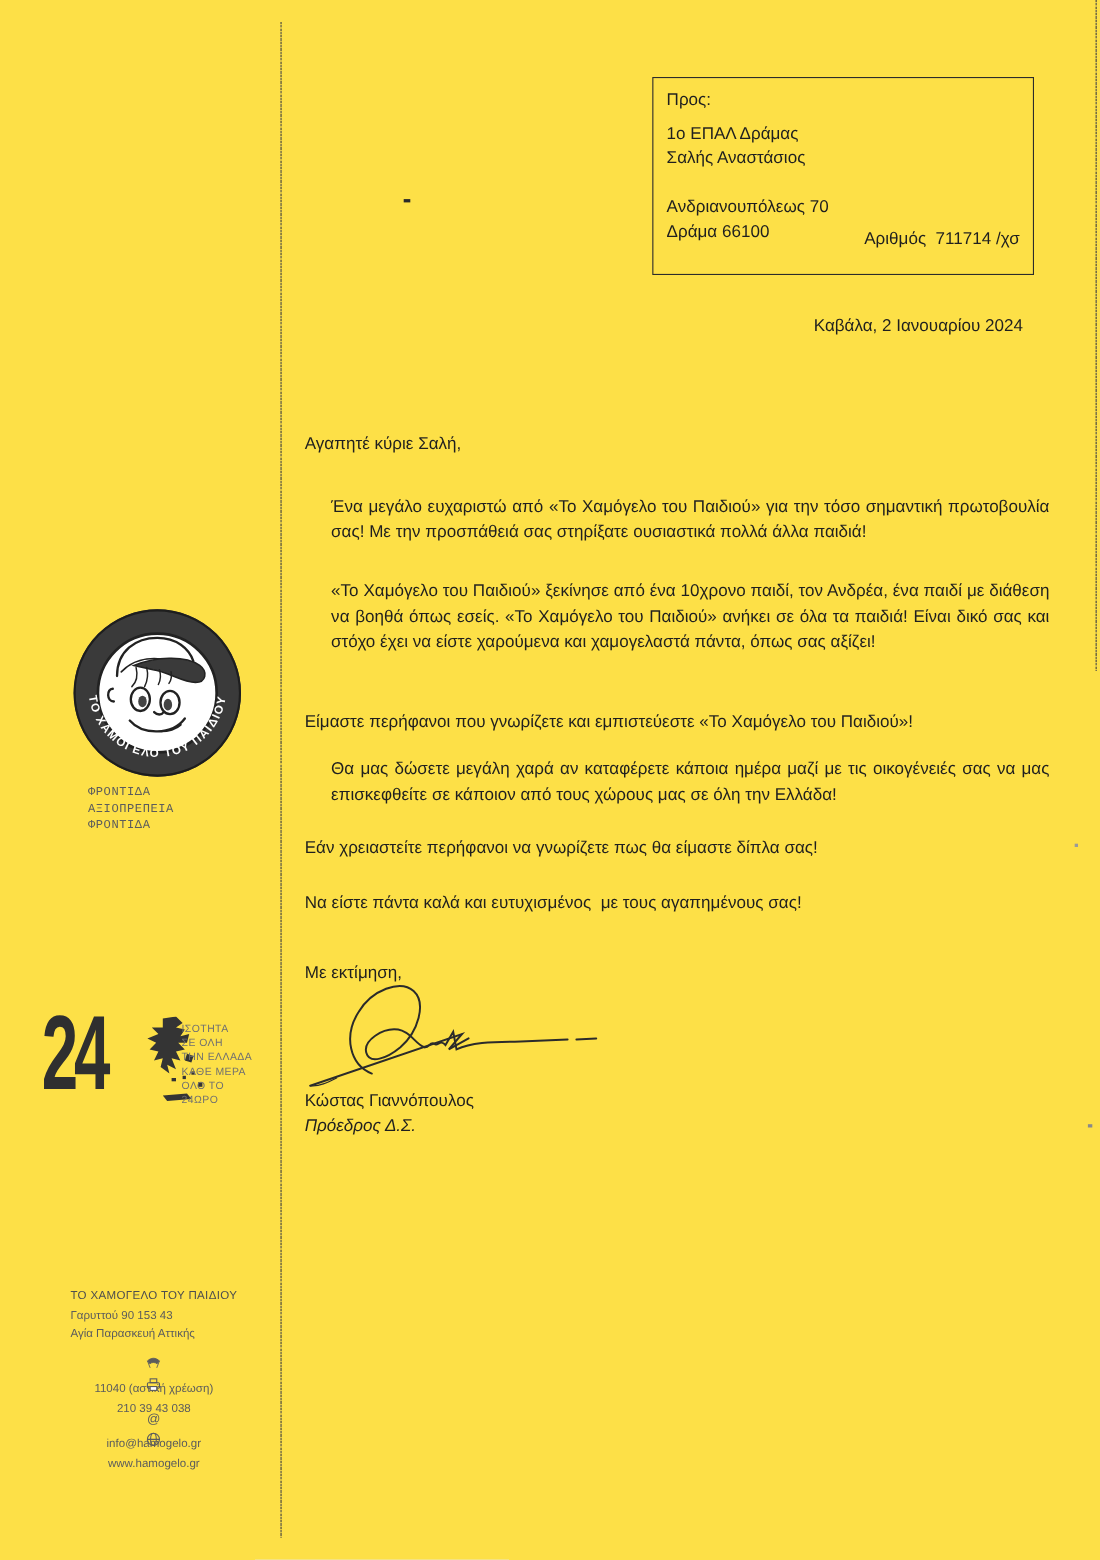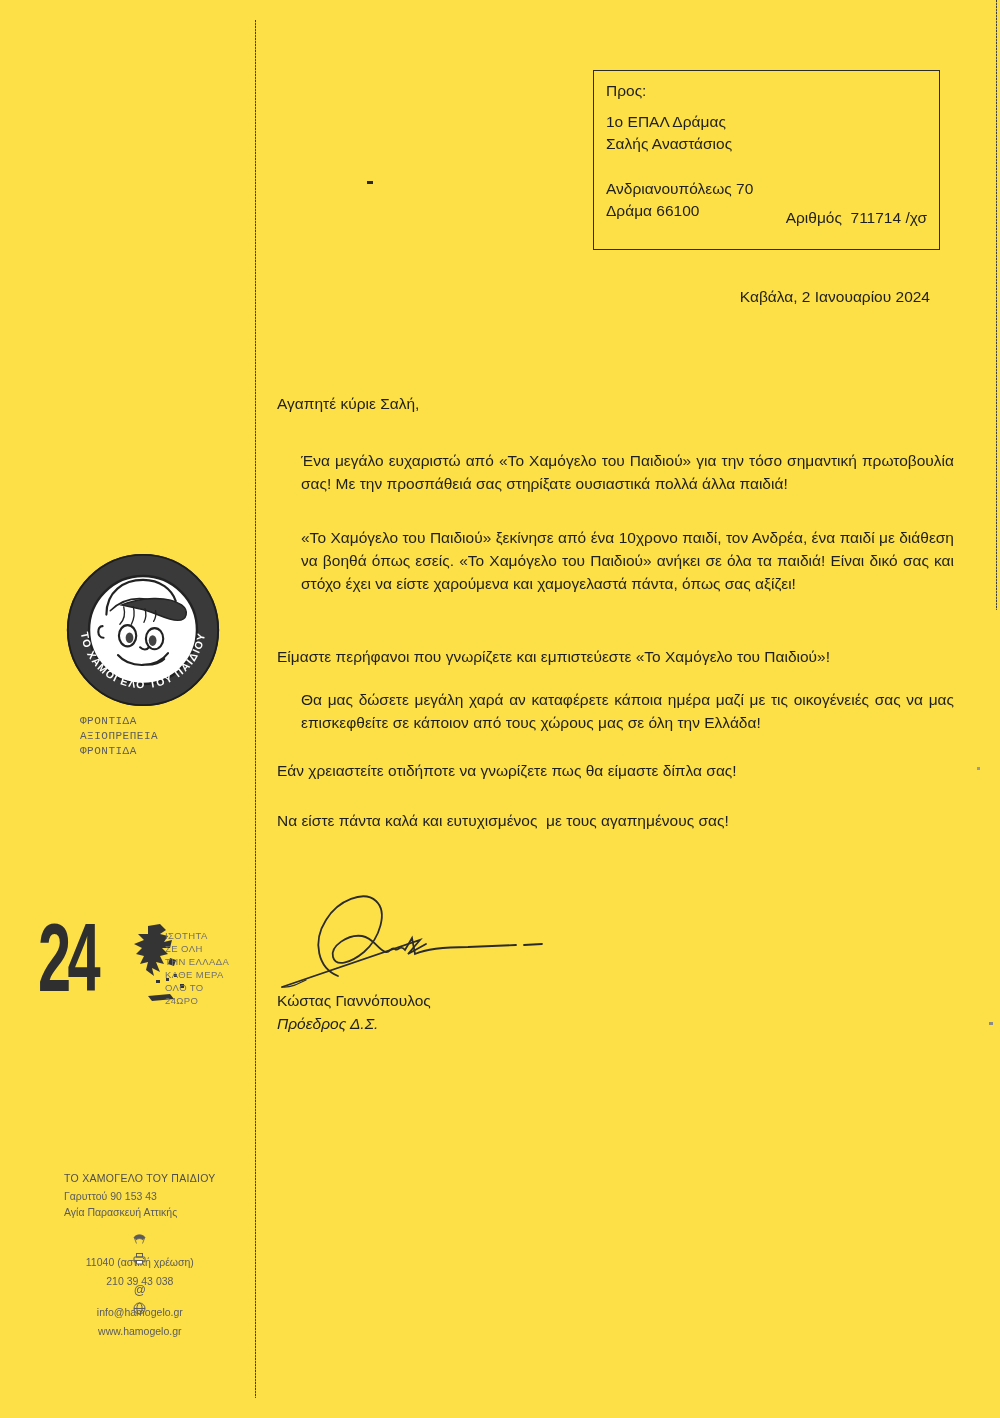--- a/index.html
+++ b/index.html
@@ -81,22 +81,23 @@
     <div class="num">Αριθμός  711714 /χσ</div>
   </div>
 
   <div class="dateline">Καβάλα, 2 Ιανουαρίου 2024</div>
 
   <div class="body-text salutation">Αγαπητέ κύριε Σαλή,</div>
   <div class="body-text just p1">Ένα μεγάλο ευχαριστώ από «Το Χαμόγελο του Παιδιού» για την τόσο σημαντική πρωτοβουλία σας! Με την προσπάθειά σας στηρίξατε ουσιαστικά πολλά άλλα παιδιά!</div>
   <div class="body-text just p2">«Το Χαμόγελο του Παιδιού» ξεκίνησε από ένα 10χρονο παιδί, τον Ανδρέα, ένα παιδί με διάθεση να βοηθά όπως εσείς. «Το Χαμόγελο του Παιδιού» ανήκει σε όλα τα παιδιά! Είναι δικό σας και στόχο έχει να είστε χαρούμενα και χαμογελαστά πάντα, όπως σας αξίζει!</div>
   <div class="body-text p3">Είμαστε περήφανοι που γνωρίζετε και εμπιστεύεστε «Το Χαμόγελο του Παιδιού»!</div>
   <div class="body-text just p4">Θα μας δώσετε μεγάλη χαρά αν καταφέρετε κάποια ημέρα μαζί με τις οικογένειές σας να μας επισκεφθείτε σε κάποιον από τους χώρους μας σε όλη την Ελλάδα!</div>
-  <div class="body-text p5">Εάν χρειαστείτε οτιδήποτε να γνωρίζετε πως θα είμαστε δίπλα σας!</div>
+  <div class="body-text p5">Εάν χρειαστείτε περήφανοι να γνωρίζετε πως θα είμαστε δίπλα σας!</div>
   <div class="body-text p6">Να είστε πάντα καλά και ευτυχισμένος  με τους αγαπημένους σας!</div>
+  <div class="body-text closing">Με εκτίμηση,</div>
 
   <svg class="signature" viewBox="0 0 282 110">
     <g fill="none" stroke="#2b2b2b" stroke-width="1.8" stroke-linecap="round">
       <path d="M62 92 C 42 84 36 58 50 36 C 62 16 88 6 100 17 C 112 28 104 54 88 68 C 76 78 60 84 57 73 C 54 62 72 50 86 52 C 98 54 102 66 110 68"></path>
       <path d="M110 68 C 114 69 115 62 119 65 C 122 68 124 60 129 66 L 136 54 L 139 70 C 152 64 170 63 192 63 L 240 61 M 248 61 L 266 60"></path>
       <path d="M6 103 L 144 56 L 132 70 L 150 60"></path>
       <path d="M6 103 C 14 104 22 100 30 96" stroke-width="1.2"></path>
     </g>
   </svg>
   <div class="body-text signer-name">Κώστας Γιαννόπουλος</div>

